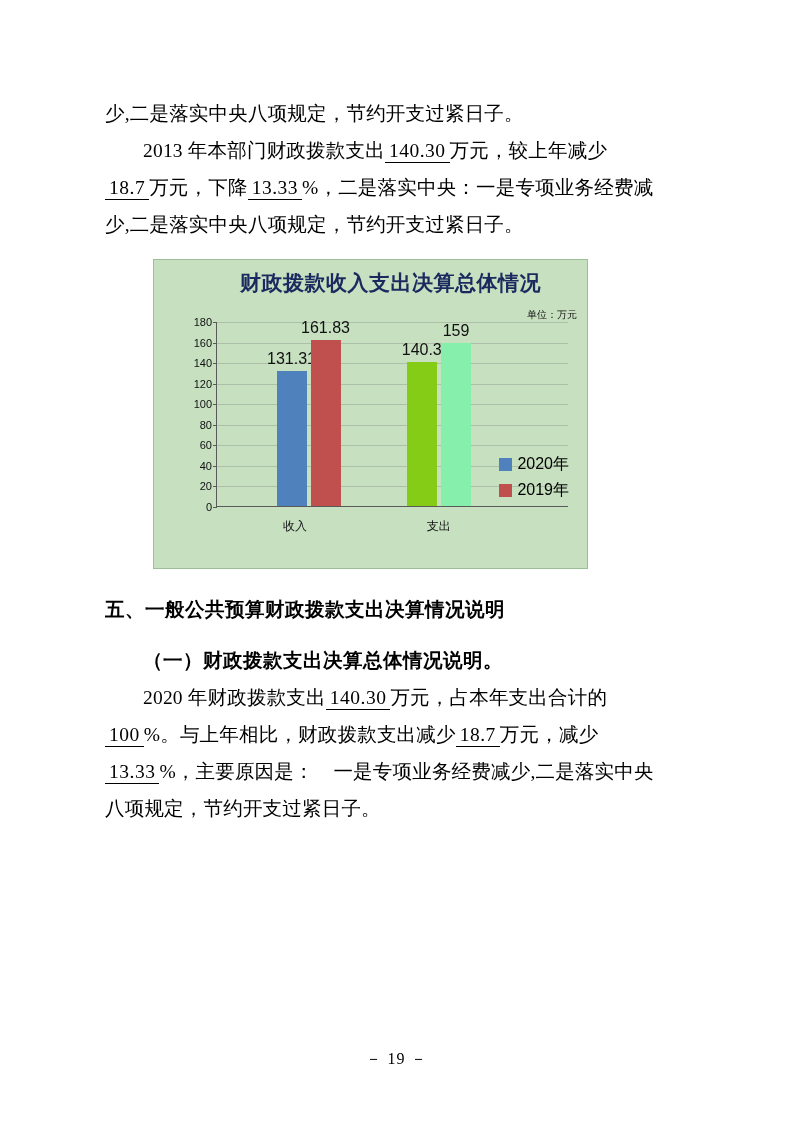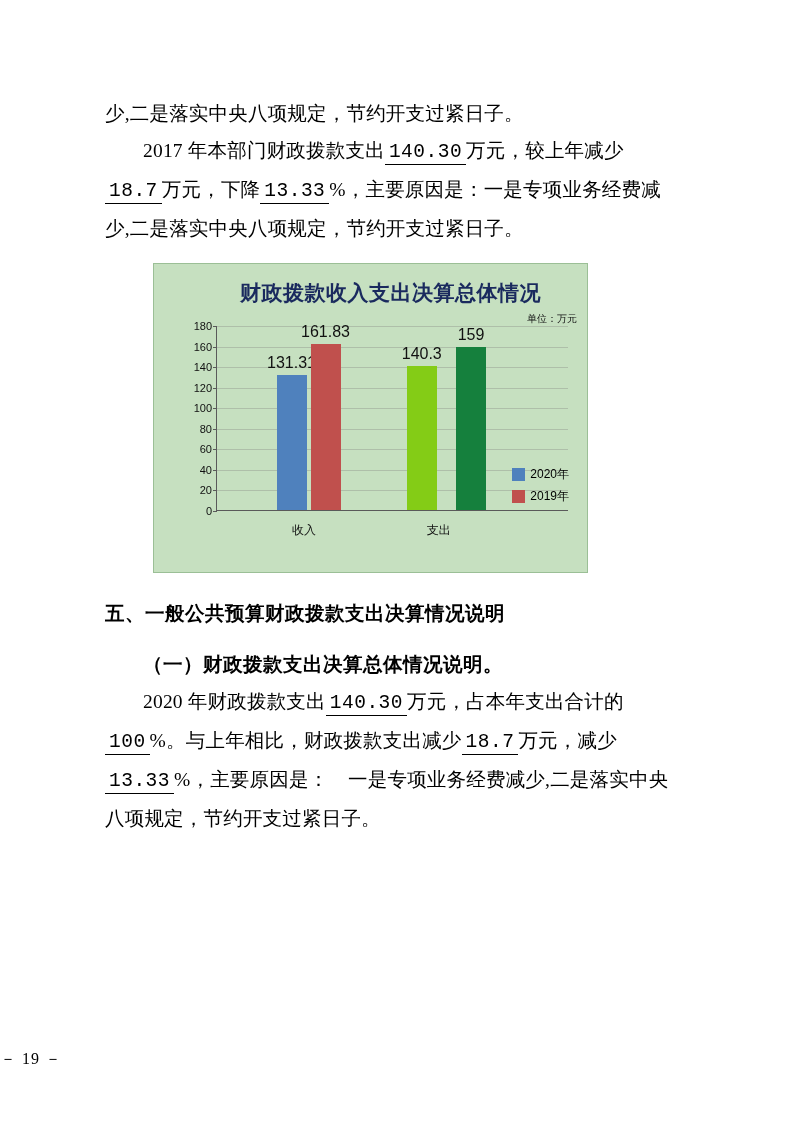--- a/index.html
+++ b/index.html
@@ -27,21 +27,21 @@
     margin: 0 0 0 0;
     font-size: 19.5px;
     line-height: 37px;
     letter-spacing: 0.2px;
     white-space: nowrap;
   }
   .indent {
     text-indent: 38px;
   }
   .num {
-    font-family: Liberation Mono, monospace;
+    font-family: Liberation Serif, serif;
     letter-spacing: 0.5px;
   }
   .ul {
     border-bottom: 1px solid #000;
     padding: 0 4px 1px 4px;
   }
   .bold-head {
     font-weight: bold;
     font-size: 19.5px;
     line-height: 37px;
@@ -66,21 +66,21 @@
     border: 1px solid #9bbf96;
     position: relative;
     box-sizing: border-box;
   }
   .chart-title {
     text-align: center;
     font-family: "Liberation Sans", sans-serif;
     font-weight: bold;
     font-size: 21px;
     color: #1a2a5e;
-    padding-top: 15px;
+    padding-top: 9px;
     letter-spacing: 0.5px;
     margin-left: 40px;
   }
   .chart-unit {
     position: absolute;
     right: 10px;
     top: 48px;
     font-size: 10px;
     font-family: "Liberation Sans", sans-serif;
     color: #111;
@@ -142,53 +142,54 @@
     transform: translateX(-50%);
     font-size: 12px;
     font-family: "Liberation Sans", sans-serif;
     color: #111;
     white-space: nowrap;
   }
   .legend {
     position: absolute;
     right: 18px;
     bottom: 62px;
-    font-size: 12px;
+    font-size: 16px;
     font-family: "Liberation Sans", sans-serif;
   }
   .legend-row {
     display: flex;
     align-items: center;
     margin-bottom: 5px;
   }
   .legend-swatch {
     width: 13px;
     height: 13px;
     margin-right: 5px;
     display: inline-block;
   }
   .footer {
     position: absolute;
     bottom: 52px;
     left: 0;
     width: 793px;
+    text-align: center;
     font-size: 16px;
     font-family: "Liberation Serif", serif;
     letter-spacing: 1px;
   }
 </style>
 </head>
 <body>
 
 <div class="page">
 
   <div id="para-top">
       <p class="body-line"><span>少,二是落实中央八项规定，节约开支过紧日子。</span></p>
-      <p class="body-line indent"><span>2017 年本部门财政拨款支出</span><span class="ul num">140.30</span><span>万元，较上年减少</span></p>
-      <p class="body-line"><span class="ul num">18.7</span><span>万元，下降</span><span class="ul num">13.33</span><span>%，主要原因是：一是专项业务经费减</span></p>
+      <p class="body-line indent"><span>2013 年本部门财政拨款支出</span><span class="ul num">140.30</span><span>万元，较上年减少</span></p>
+      <p class="body-line"><span class="ul num">18.7</span><span>万元，下降</span><span class="ul num">13.33</span><span>%，二是落实中央：一是专项业务经费减</span></p>
       <p class="body-line"><span>少,二是落实中央八项规定，节约开支过紧日子。</span></p>
     </div>
 
   <div class="chart-wrap">
     <div class="chart-title">财政拨款收入支出决算总体情况</div>
     <div class="chart-unit">单位：万元</div>
     <div class="plot" id="plot">
         <div class="ytick" style="top: 185px;">0</div>
         <div class="ytick-mark" style="top: 185px;"></div>
         <div class="gridline" style="top: 164.444px;"></div>
@@ -217,25 +218,25 @@
         <div class="ytick-mark" style="top: 20.5556px;"></div>
         <div class="gridline" style="top: 0px;"></div>
         <div class="ytick" style="top: 0px;">180</div>
         <div class="ytick-mark" style="top: 0px;"></div>
         <div class="bar" style="height: 134.958px; background: rgb(79, 129, 189); left: 59.52px;">
           <span class="val">131.31</span>
         </div>
         <div class="bar" style="height: 166.325px; background: rgb(192, 80, 77); left: 93.52px;">
           <span class="val">161.83</span>
         </div>
-        <div class="xlabel" style="left: 87px; font-family: Liberation Mono, monospace;">收入</div>
+        <div class="xlabel" style="left: 78px; font-family: Liberation Mono, monospace;">收入</div>
         <div class="bar" style="height: 144.197px; background: #84cc16; left: 189.76px;">
           <span class="val">140.3</span>
         </div>
-        <div class="bar" style="height: 163.417px; background: #15803d; left: 239px;">
+        <div class="bar" style="height: 163.417px; background: #86efac; left: 224px;">
           <span class="val">159</span>
         </div>
         <div class="xlabel" style="left: 221.76px;">支出</div>
       </div>
     <div class="legend" id="legend">
         <div class="legend-row">
           <span class="legend-swatch" style="background: rgb(79, 129, 189);"></span>
           <span>2020年</span>
         </div>
         <div class="legend-row">

